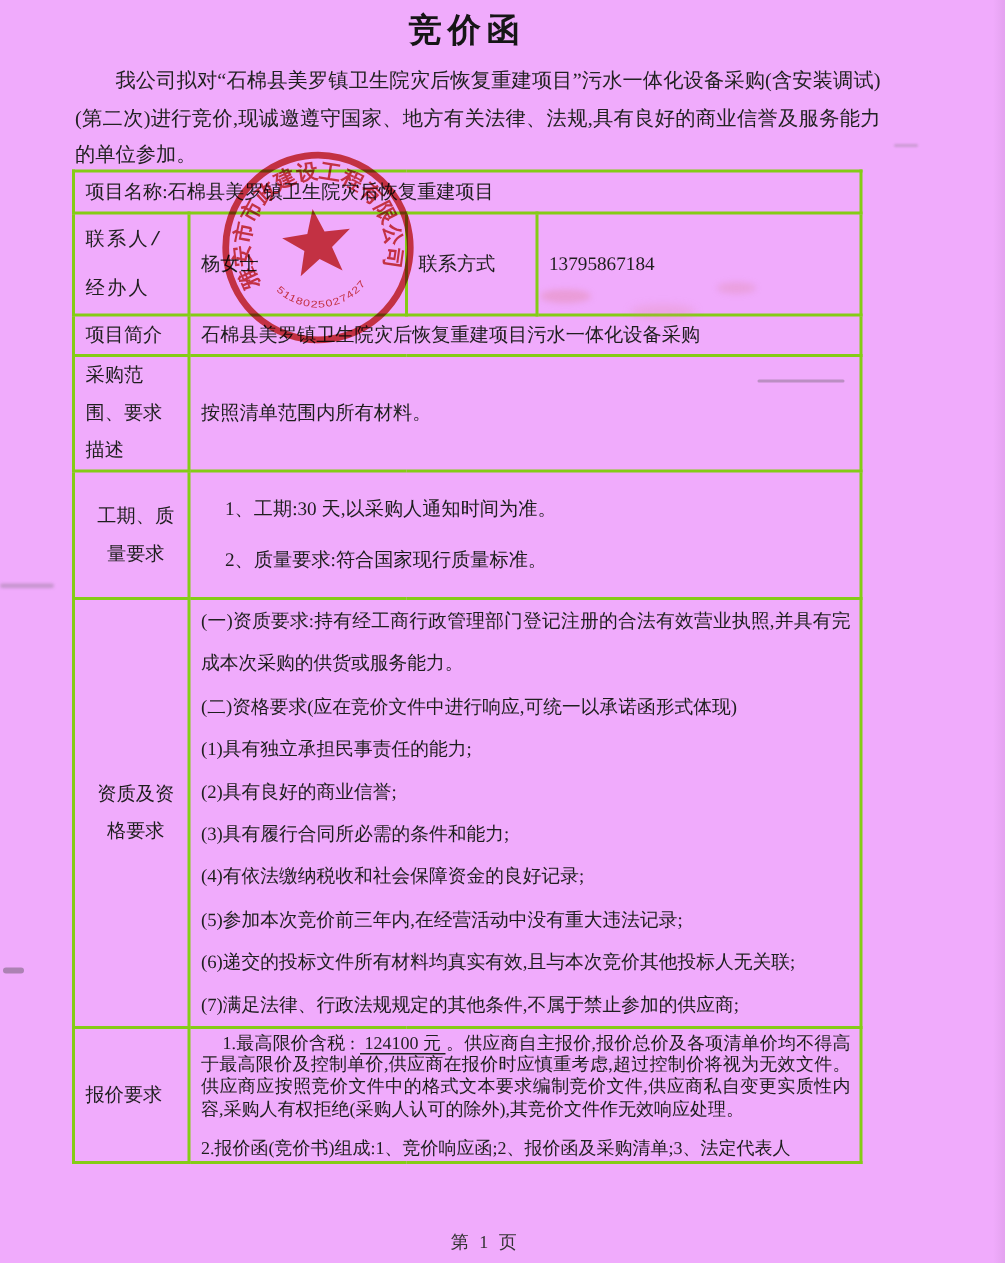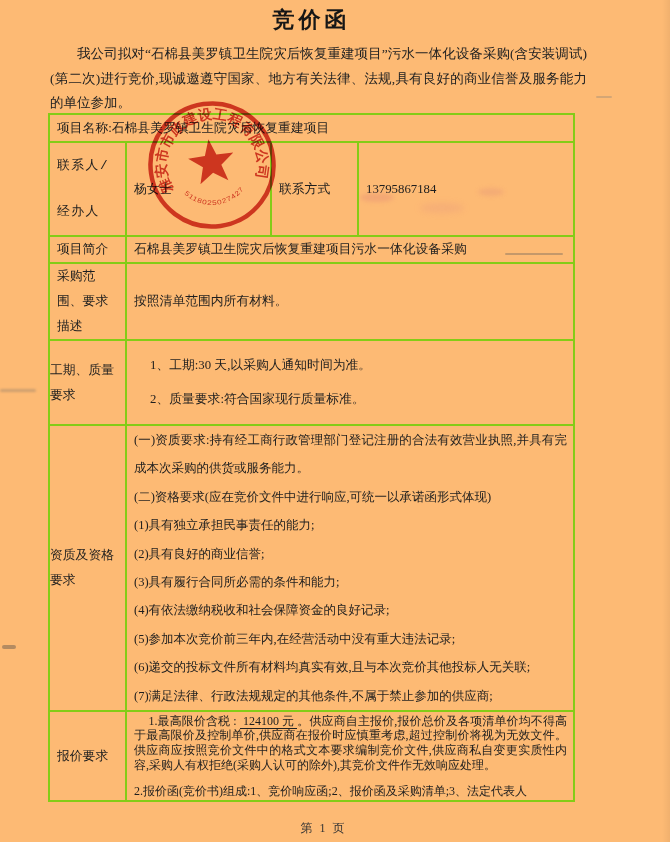--- a/index.html
+++ b/index.html
@@ -6,21 +6,21 @@
   body{
     width:670px;height:842px;
     background:#f2f2f0;
     font-family:"Liberation Serif","DejaVu Serif",serif;
     color:#1c1c1c;
     position:relative;
     overflow:hidden;
   }
   .page{
     position:absolute;inset:0;
-    background:#fdba74;
+    background:#f0abfc;
   }
   .title{
     position:absolute;left:48px;top:5px;width:527px;
     text-align:center;
     font-size:22px;font-weight:bold;letter-spacing:4px;
     color:#161616;
   }
   .intro{
     position:absolute;left:50px;top:42px;width:537px;
     margin:0;
@@ -43,22 +43,22 @@
   tr.r2 td{height:32px;}
   tr.r3 td{height:58px;}
   tr.r4 td{height:25px;}
   tr.r5 td{height:53px;}
   tr.r6 td{height:61px;}
   tr.r7 td{height:277px;}
   tr.r8 td{height:54px;}
   tr.r9 td{height:88px;}
   td.lbl{padding-left:5px;padding-right:2px;font-size:12.8px;}
   td.lbl.two{line-height:25px;}
-  td.lbl.center{text-align:left;padding-left:0;}
-  td.lbl.contact-lbl{letter-spacing:1.5px;line-height:46px;vertical-align:middle;font-family:Liberation Mono, monospace;}
+  td.lbl.center{text-align:center;padding-left:12px;}
+  td.lbl.contact-lbl{letter-spacing:1.5px;line-height:33px;vertical-align:middle;font-family:Liberation Mono, monospace;}
   td.lbl.pub{line-height:18px;}
   td.top{vertical-align:top;padding-top:7px;}
   td.tight p{margin:16px;line-height:17.5px;}
   td.tight{vertical-align:top;padding-top:6px;}
   td.qual{vertical-align:top;padding-top:1px;padding-right:2px;}
   td.qual p{margin:0;line-height:28.4px;text-align:justify;font-size:12.5px;}
   td.pubc{vertical-align:top;padding-top:4px;line-height:18.5px;font-size:12.6px;text-align:justify;}
   td.quote{vertical-align:top;padding-top:4px;padding-right:4px;}
   td.quote p{margin:0;font-size:12px;line-height:14.8px;text-align:justify;}
   td.quote .qp1{text-indent:1.2em;}

